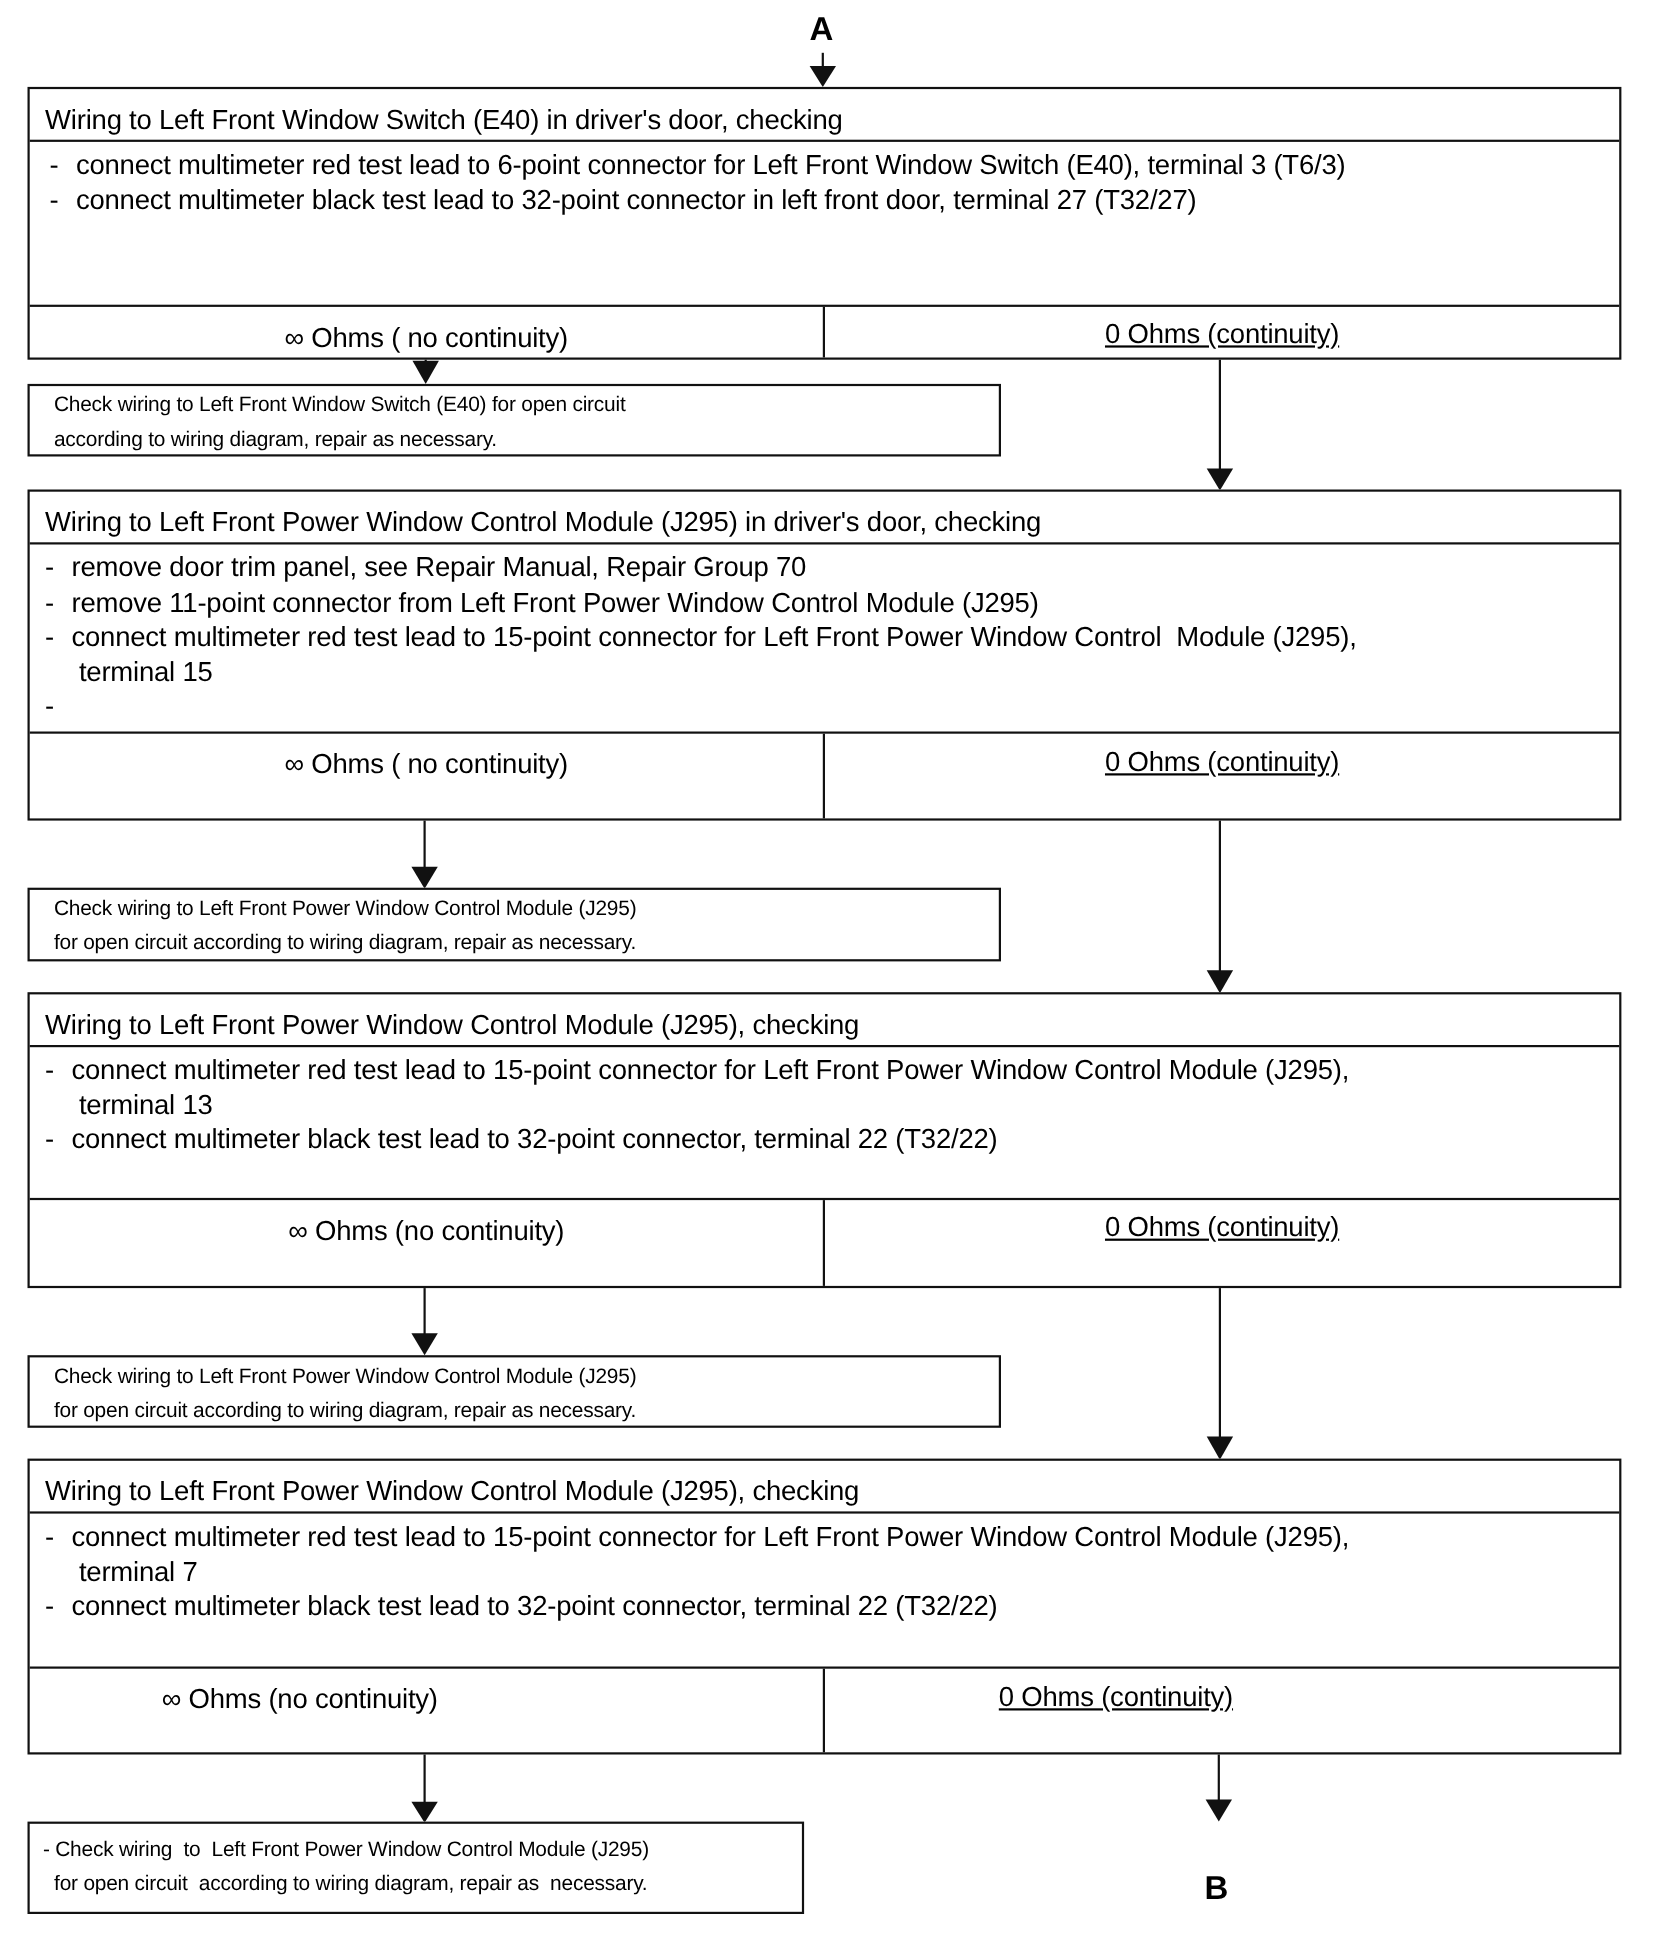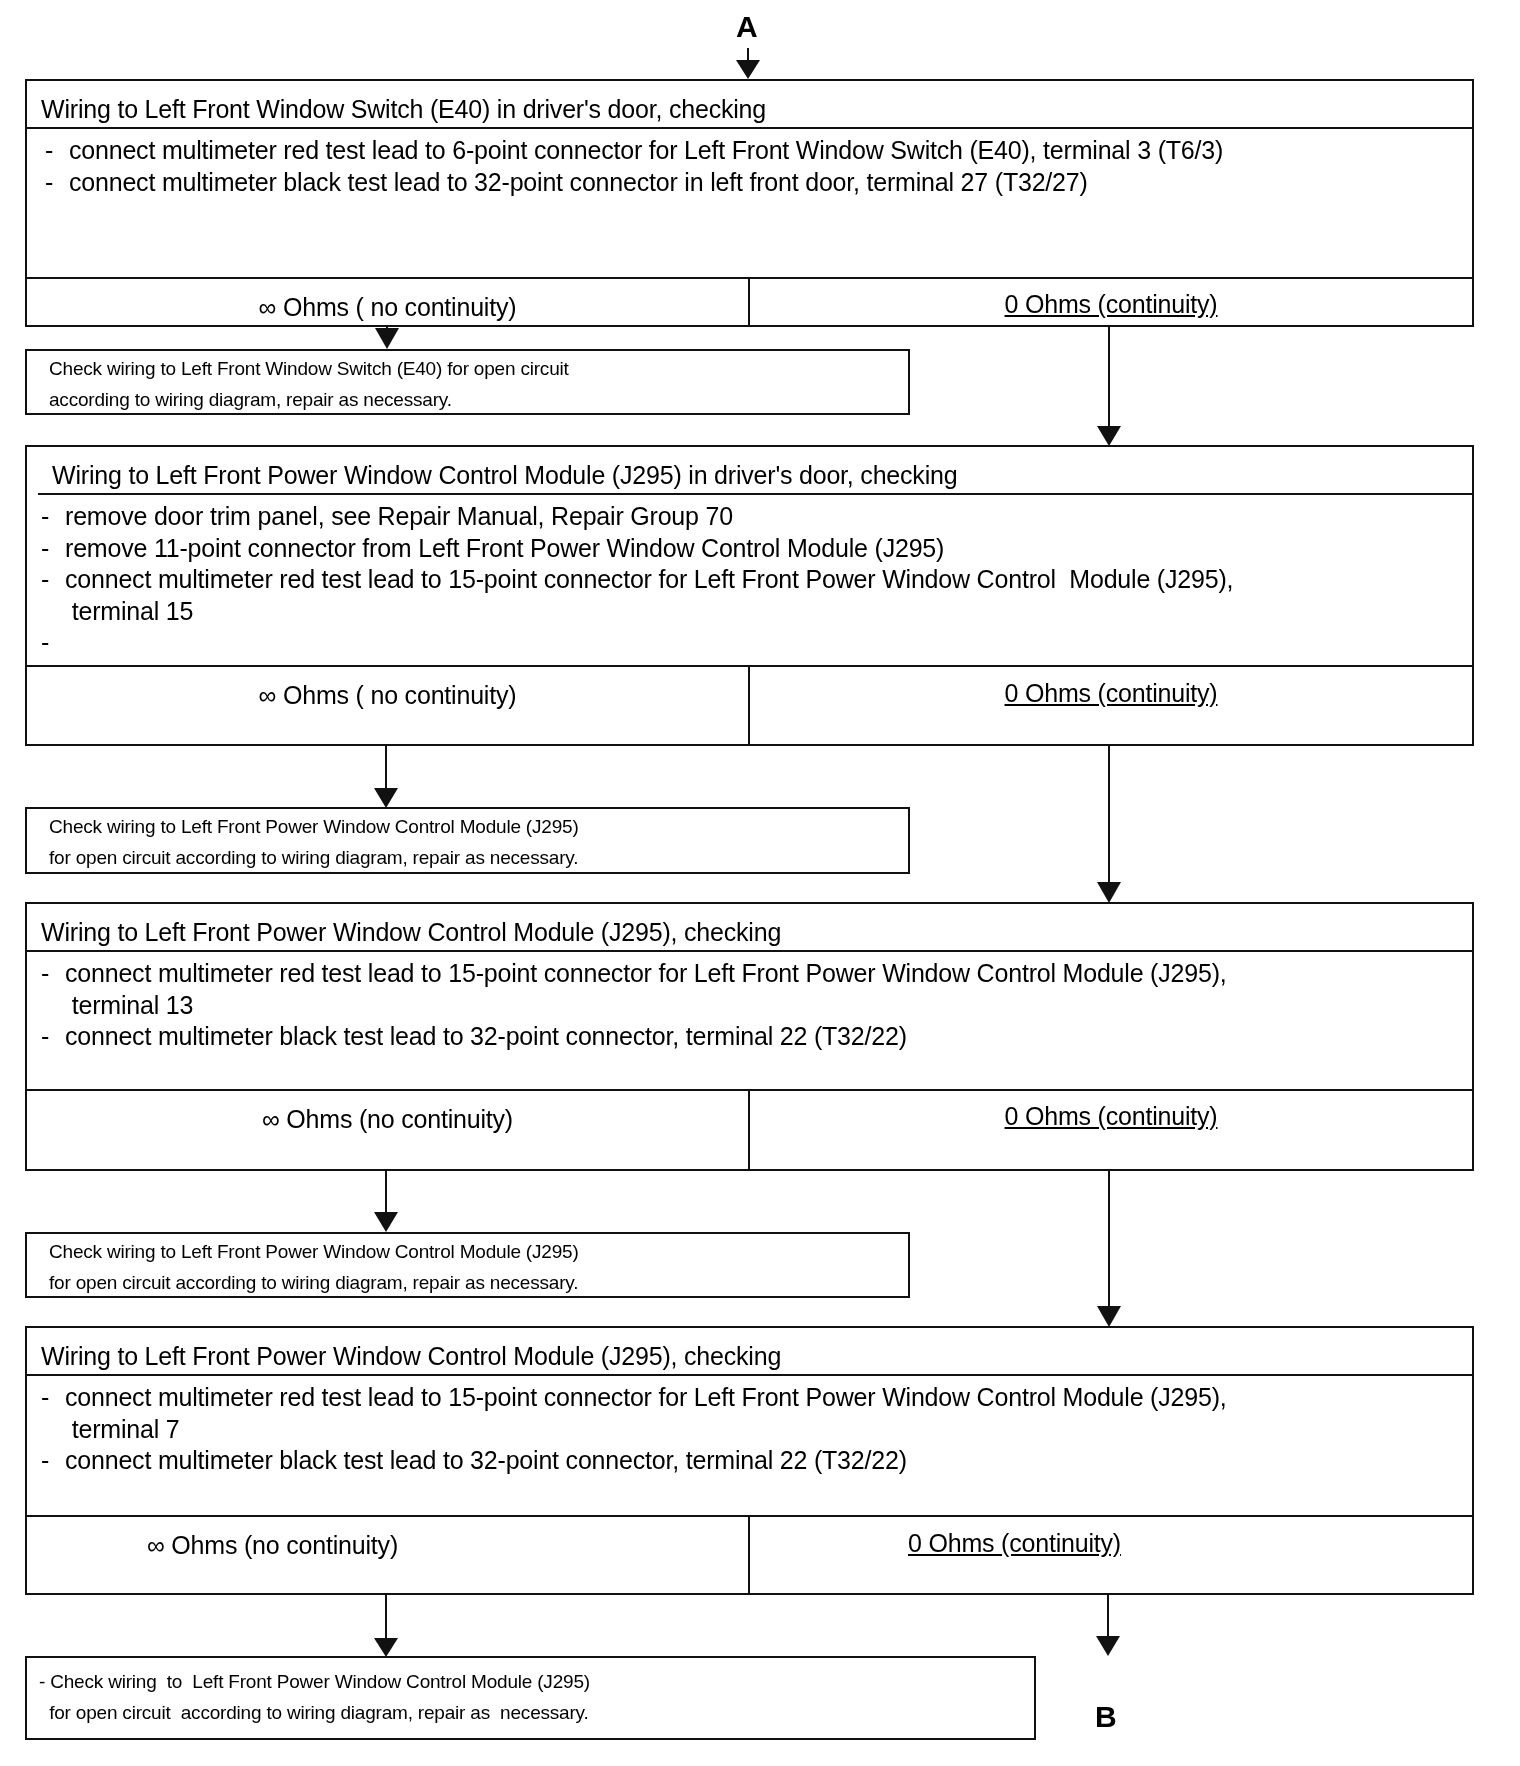--- a/index.html
+++ b/index.html
@@ -99,21 +99,21 @@
     <div class="res right" style="text-align:center; padding:10px 0 0 0;">0 Ohms  (continuity)</div>
   </div>
 </div>
 
 <div class="action" style="left:25px; top:349px; width:885px; height:66px; padding-left:22px;">
   <span class="line">Check wiring to Left Front Window Switch (E40) for open circuit</span>
   <span class="line">according to wiring diagram, repair as necessary.</span>
 </div>
 
 <div class="box" style="left:25px; top:445px; width:1449px; height:301px;">
-  <div class="title-row" style="height:48px;margin-left:11px;">
+  <div class="title-row" style="height:48px;">
     <span>Wiring to Left Front Power Window Control Module (J295) in driver's door, checking</span>
   </div>
   <div class="steps" style="top:48px; padding-left:14px;">
     <div class="step">
         <span class="dash">-</span>
         <span class="txt">remove door trim panel, see Repair Manual, Repair Group 70</span>
       </div>
     <div class="step">
         <span class="dash">-</span>
         <span class="txt">remove 11-point connector from Left Front Power Window Control Module (J295)</span>
@@ -178,18 +178,18 @@
         <span class="dash">-</span>
         <span class="txt">connect multimeter black test lead to 32-point connector, terminal 22 (T32/22)</span>
       </div>
   </div>
   <div class="results" style="height:78px;">
     <div class="res left" style="text-align:left; padding:13px 0 0 120px;">∞ Ohms  (no continuity)</div>
     <div class="res right" style="text-align:left; padding:11px 0 0 158px;">0 Ohms  (continuity)</div>
   </div>
 </div>
 
-<div class="action" style="left:25px; top:1656px; width:1011px; height:84px; padding:8px 0 0 12px;">
+<div class="action" style="left:25px; top:1656px; width:706px; height:84px; padding:8px 0 0 12px;">
   <span class="line" style="white-space:pre;">- Check wiring  to  Left Front Power Window Control Module (J295)</span>
   <span class="line" style="white-space:pre;">  for open circuit  according to wiring diagram, repair as  necessary.</span>
 </div>
 
 <div class="connector-label" style="left:1095px; top:1700px;">B</div>
 
 </body></html>

